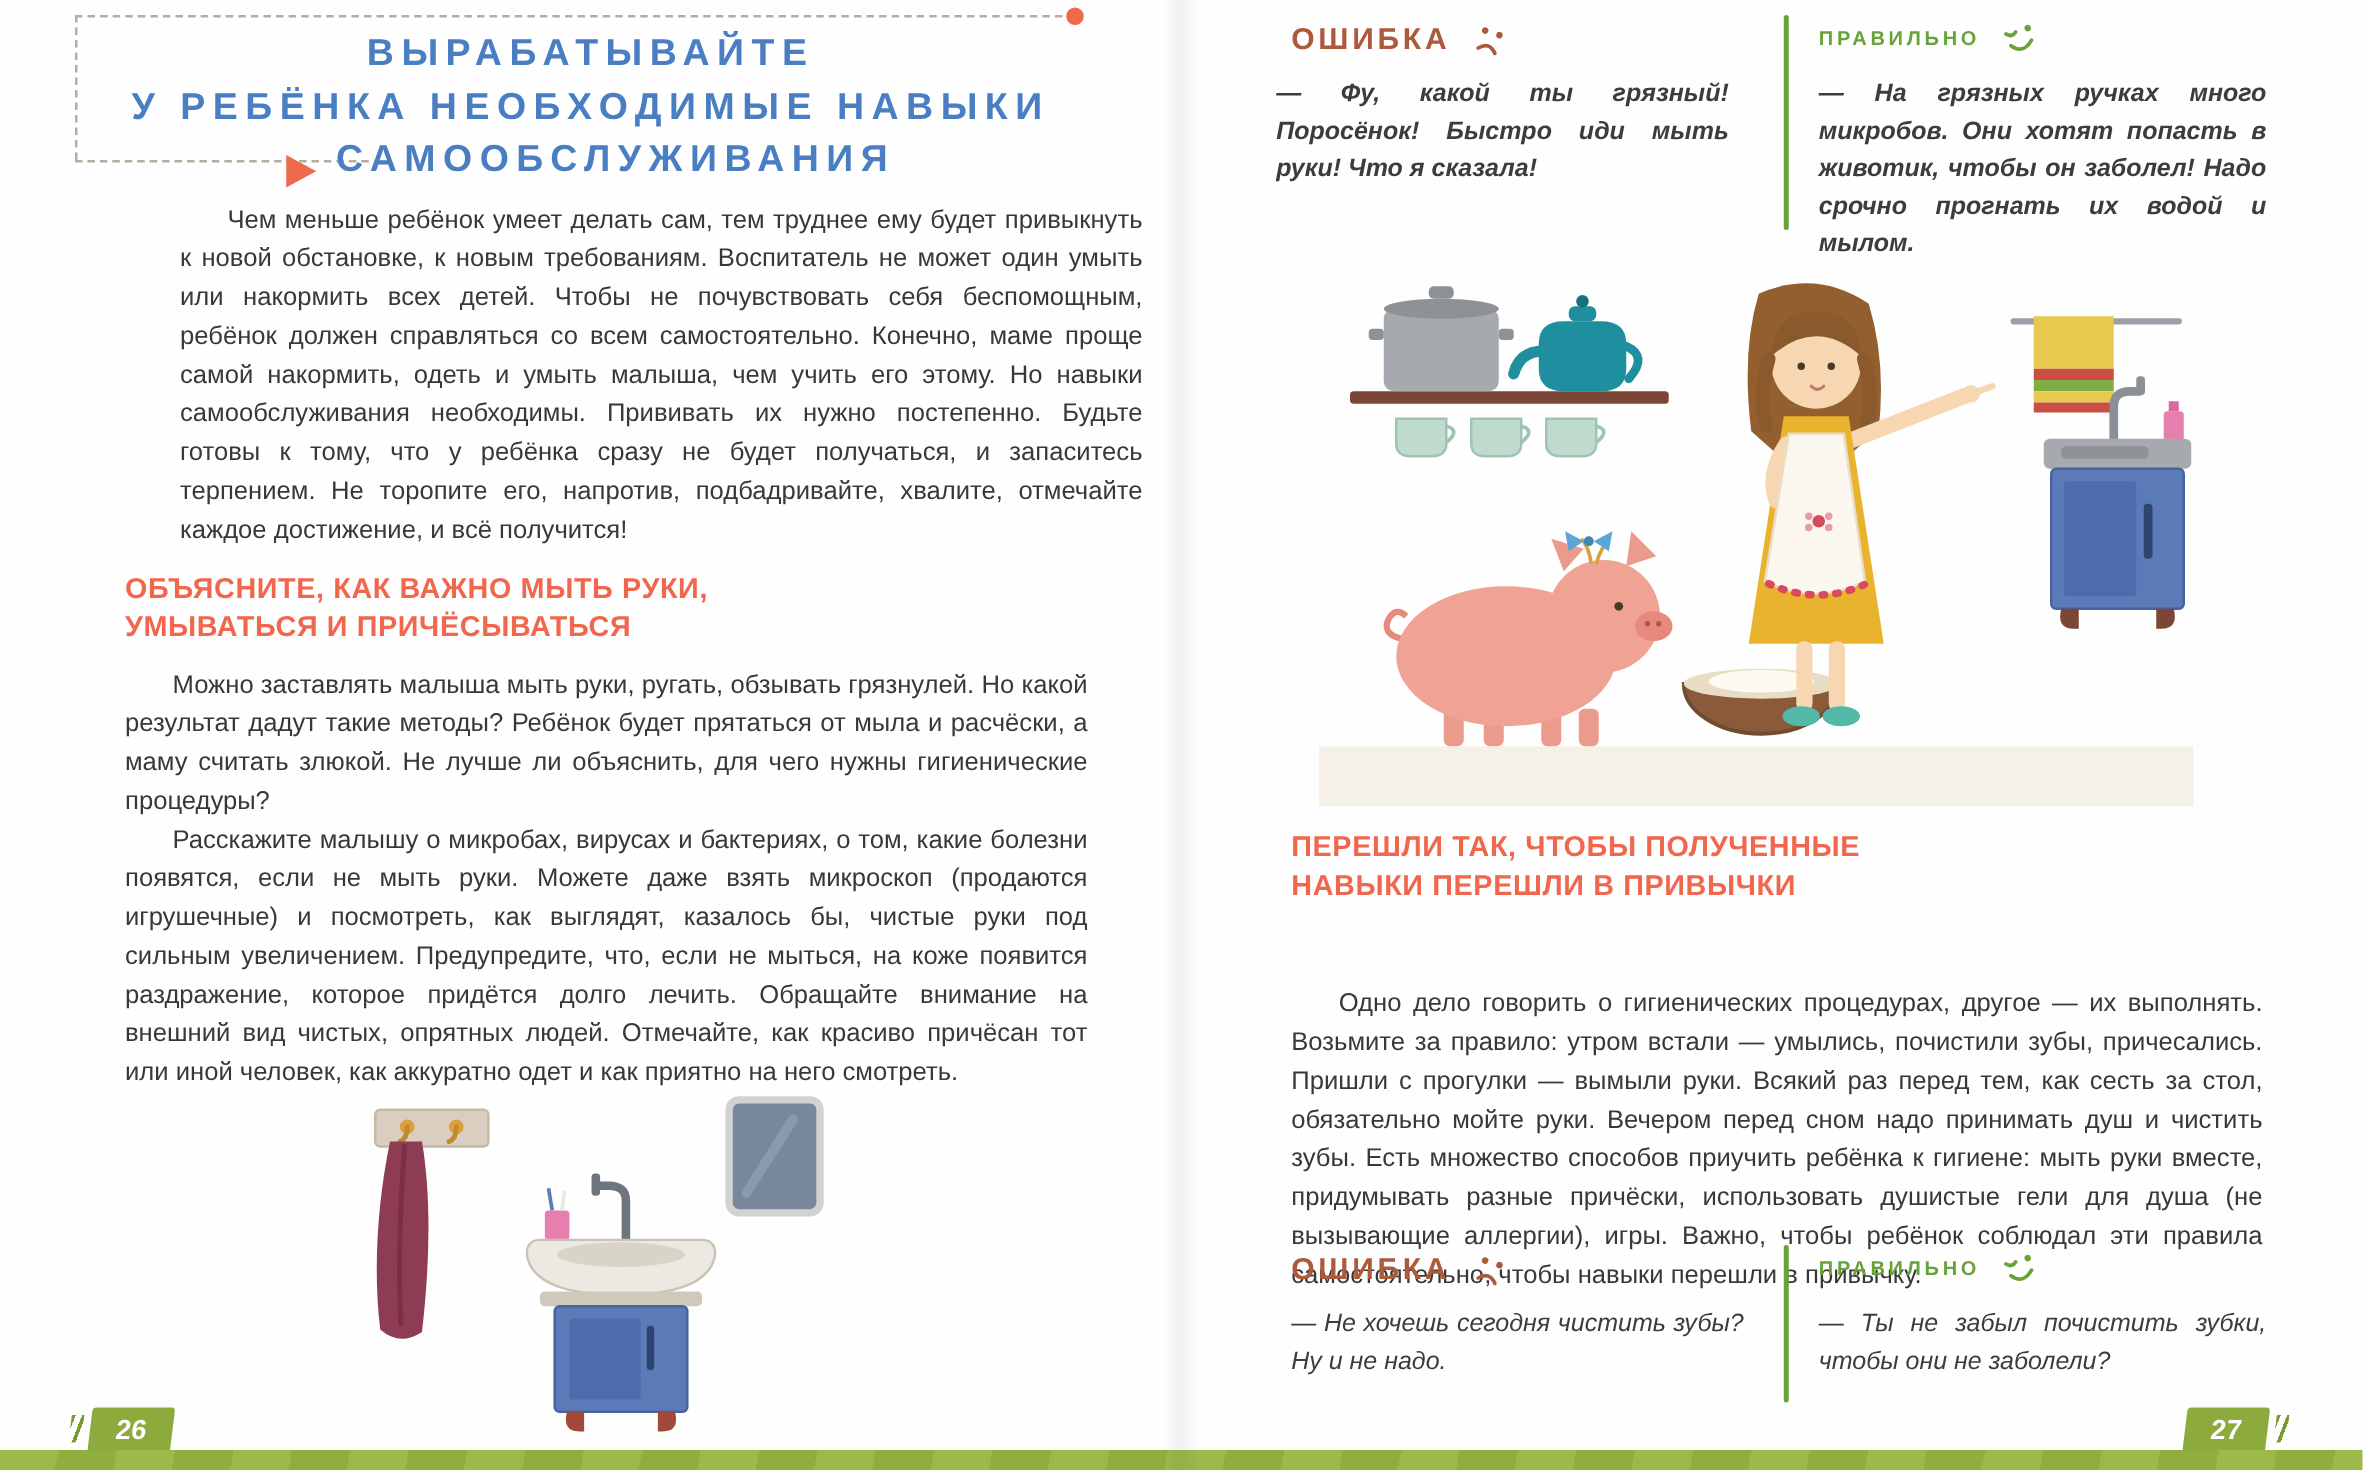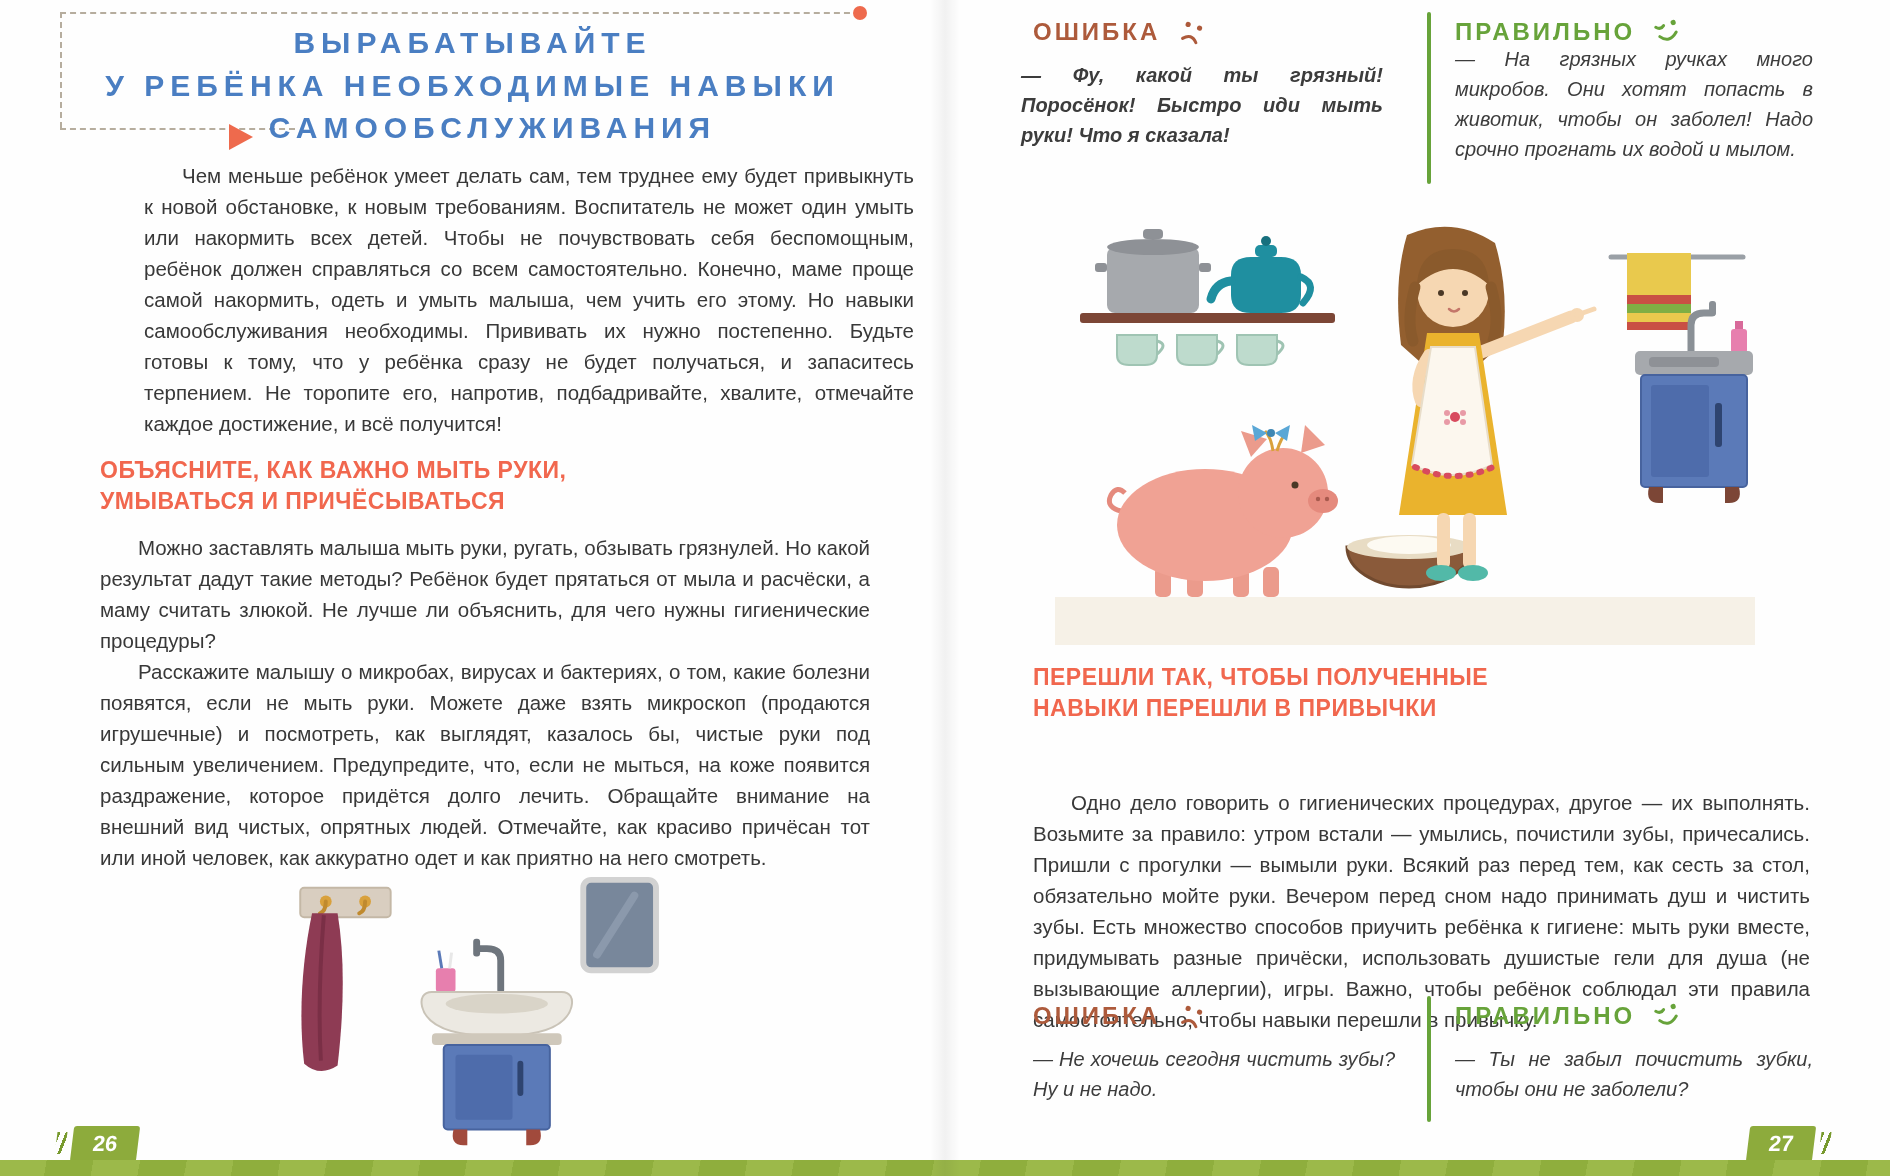--- a/index.html
+++ b/index.html
@@ -60,36 +60,36 @@
     font-size:23px; line-height:1.35; letter-spacing:0.5px;
   }
   .h-left  { left:100px; top:455px; width:770px; }
   .h-right { left:88px;  top:662px; width:777px; }
 
   .para-right { left:88px; top:742px; width:777px;margin-top:45px; }
 
   
   .label-row { position:absolute; display:flex; align-items:center; gap:12px; }
   .label-mistake { color:#ad5a3b; font-weight:bold; font-size:24px; letter-spacing:3px; }
-  .label-correct { color:#67a33a; font-weight:bold; font-size:24px; letter-spacing:3px; }
+  .label-correct { color:#67a33a; font-weight:bold; font-size:16px; letter-spacing:3px; }
   .face-icon { width:40px; height:36px; flex:0 0 auto; }
 
   .dialogue {
     position:absolute; font-style:italic; font-size:20px; line-height:30px;
     text-align:justify; color:#3c3c3c;
   }
   .divider {
     position:absolute; width:4px; background:#67a33a; border-radius:2px;
   }
 
   
   .m1-label { left:88px;  top:14px; }
   .c1-label { left:510px; top:14px; }
   .m1-text  { left:76px;  top:60px;  width:362px;font-weight:bold; }
-  .c1-text  { left:510px; top:44px;  width:358px; }
+  .c1-text  { left:510px; top:60px;  width:358px;font-weight:bold; }
   .divider1 { left:482px; top:12px;  height:172px; }
 
   .m2-label { left:88px;  top:998px; }
   .c2-label { left:510px; top:998px; }
   .m2-text  { left:88px;  top:1044px; width:362px; }
   .c2-text  { left:510px; top:1044px; width:358px; }
   .divider2 { left:482px; top:996px; height:126px; }
 
   
   .illus { position:absolute; }

